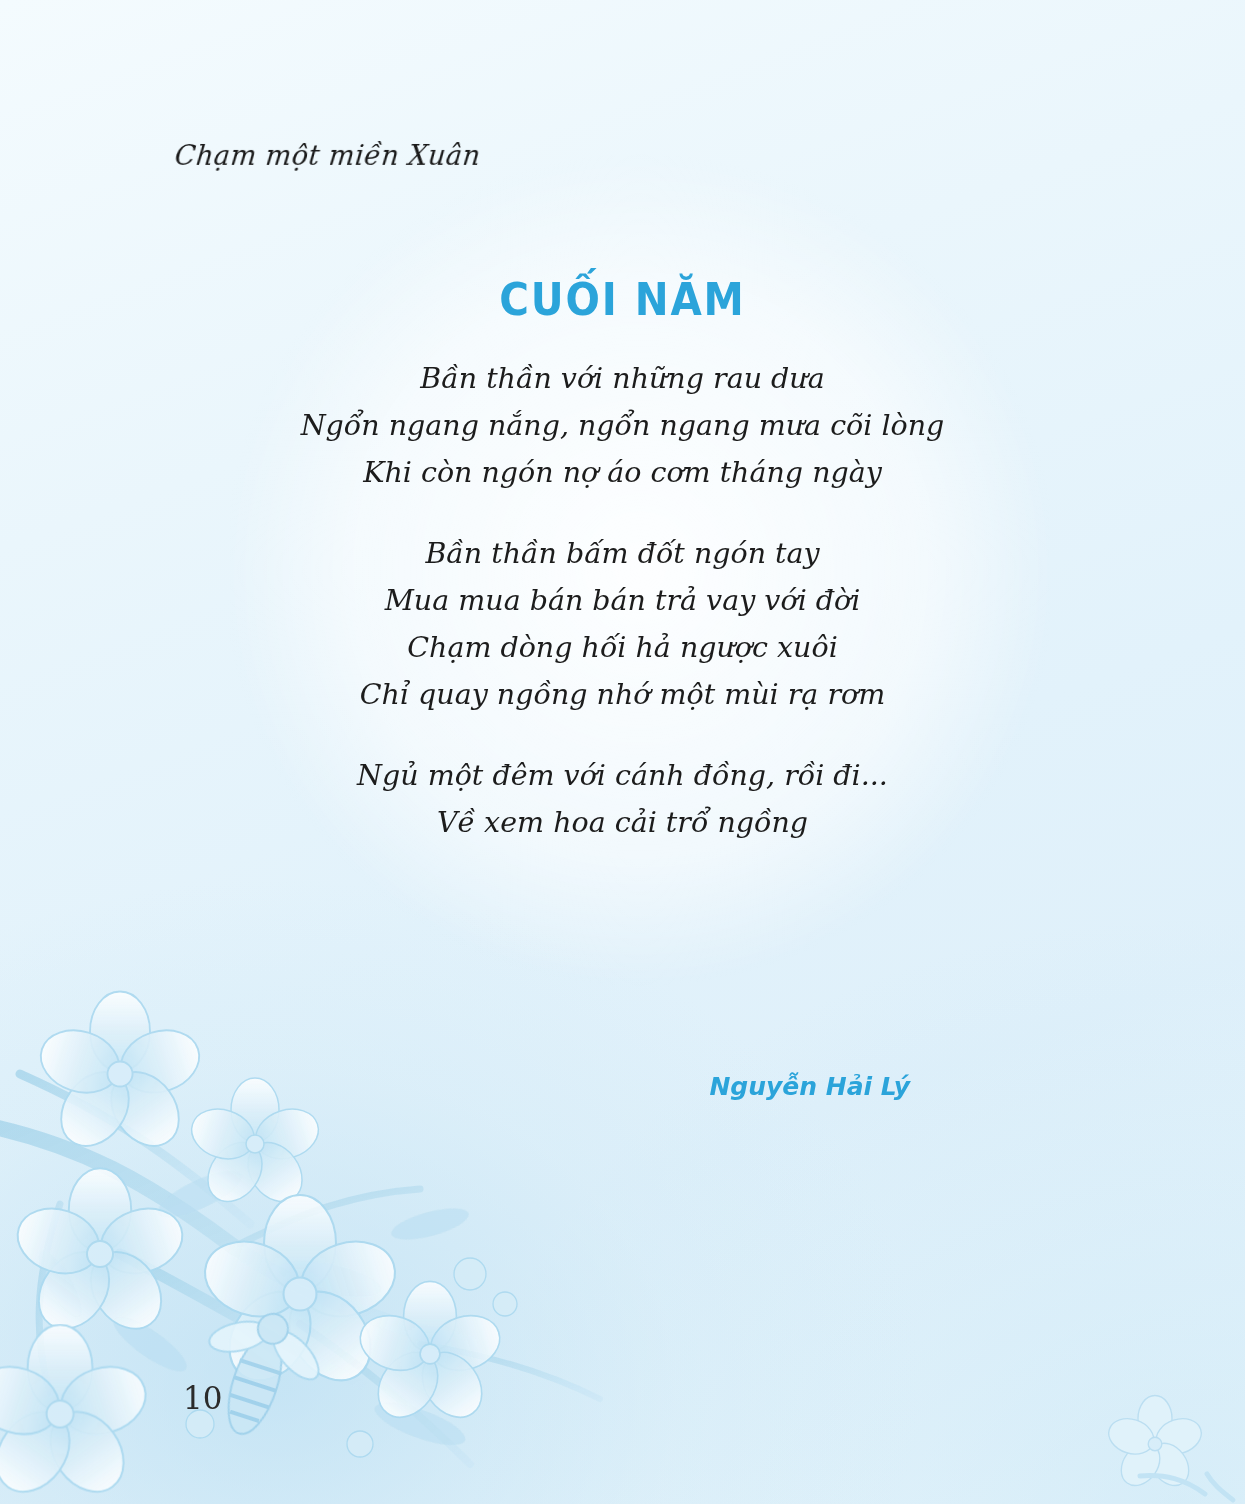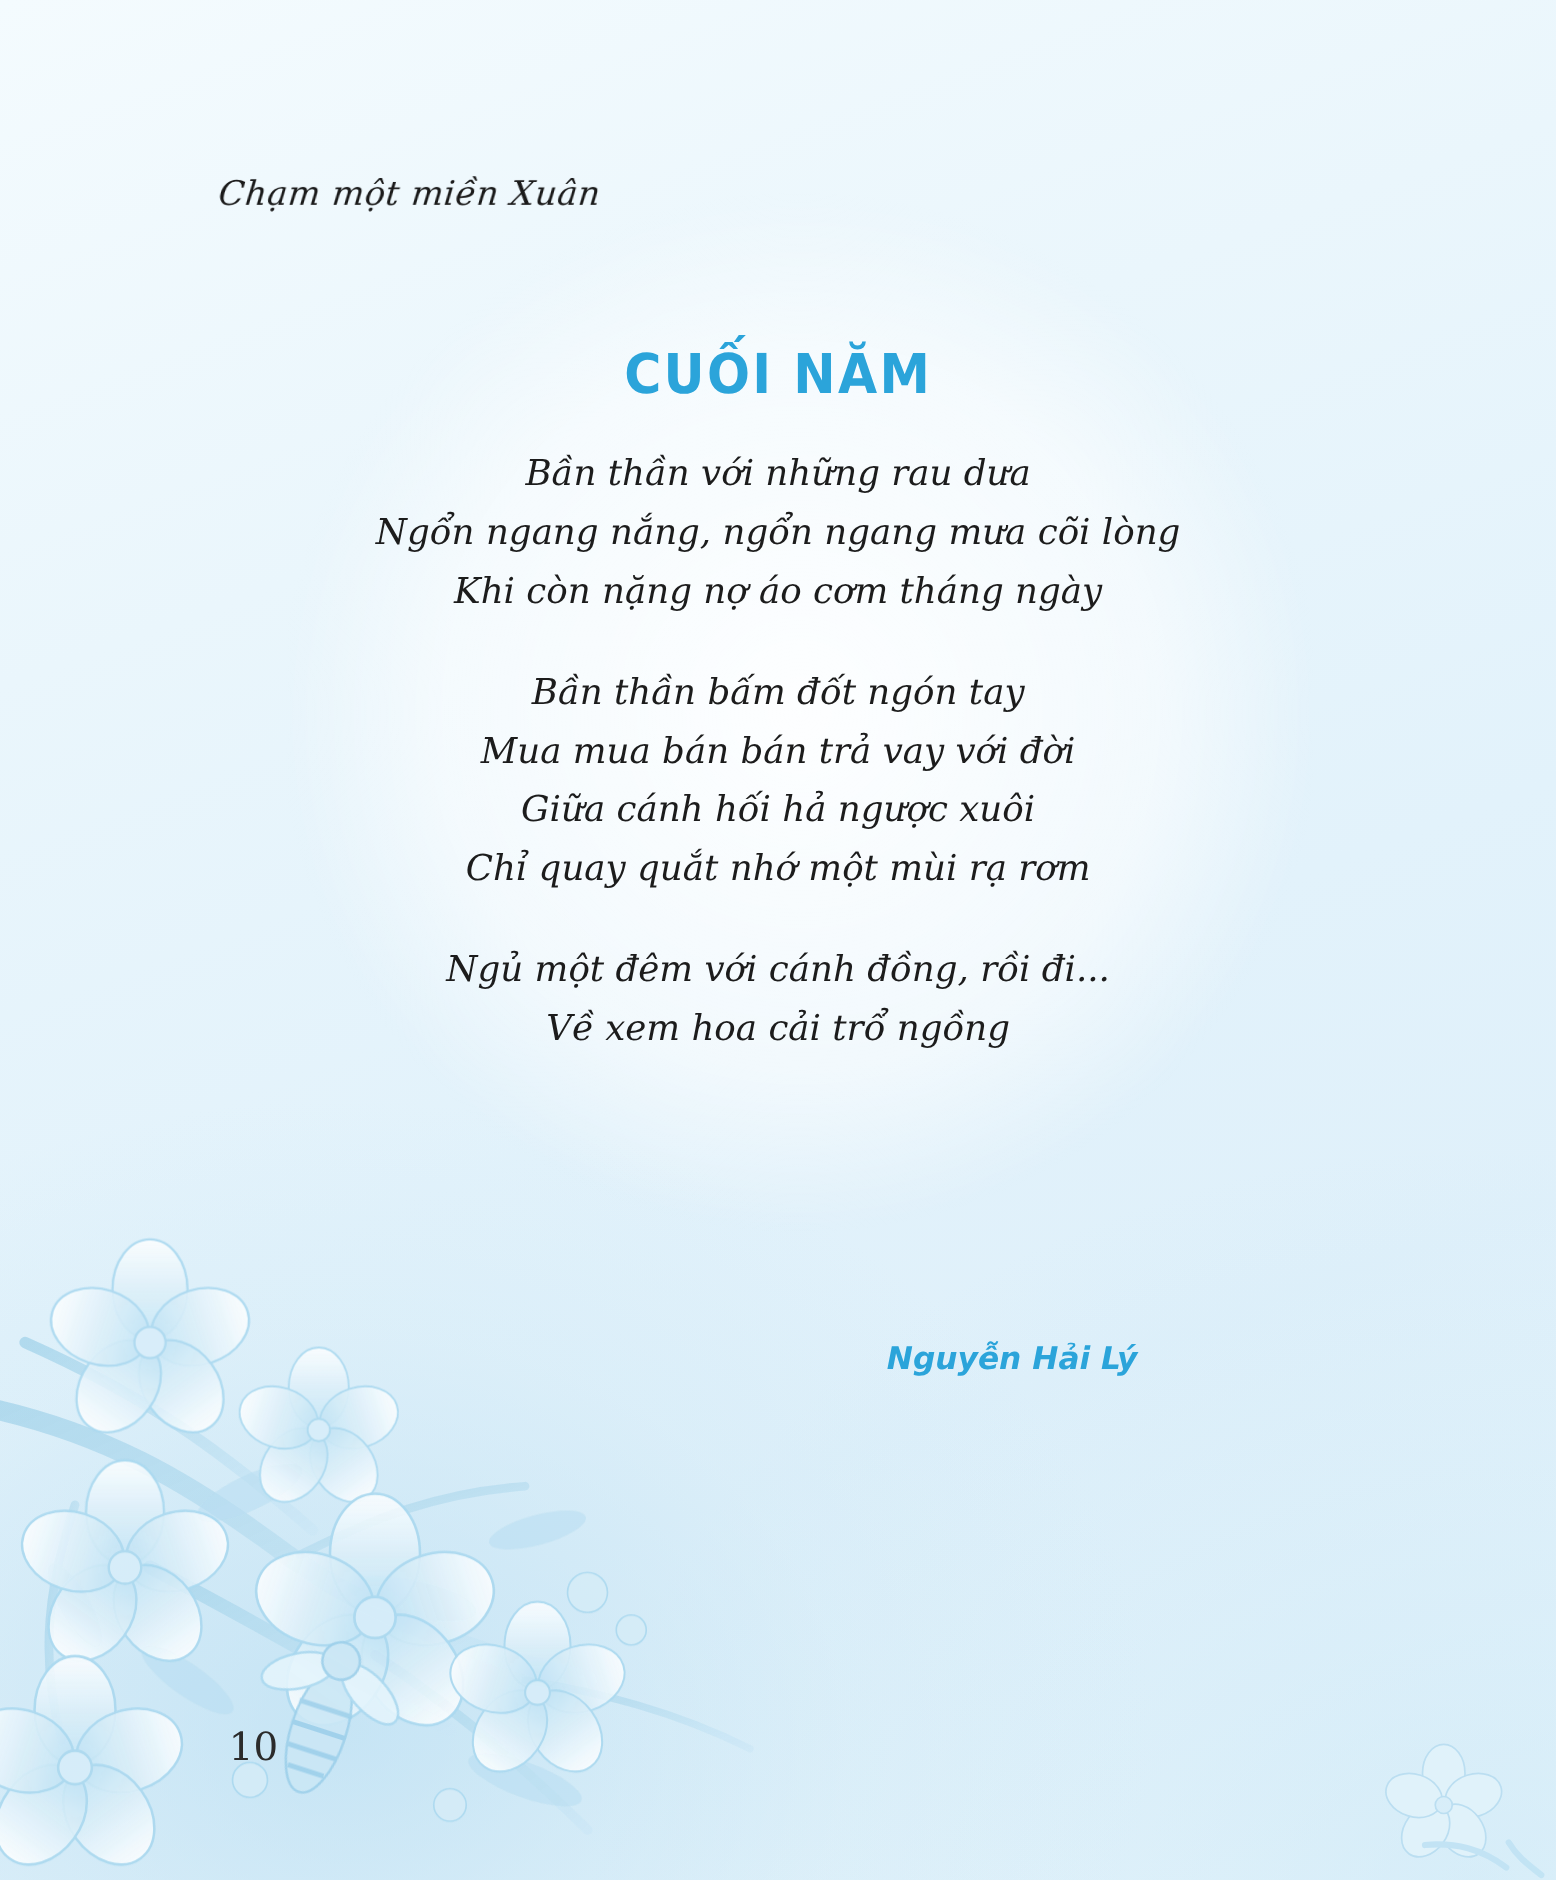--- a/index.html
+++ b/index.html
@@ -271,27 +271,27 @@
 
   <div class="content">
     <div class="running-head">Chạm một miền Xuân</div>
 
     <h1 class="poem-title">CUỐI NĂM</h1>
 
     <div class="poem">
       <div class="stanza">
         <div class="line">Bần thần với những rau dưa</div>
         <div class="line">Ngổn ngang nắng, ngổn ngang mưa cõi lòng</div>
-        <div class="line">Khi còn nặng nợ áo cơm tháng ngày</div>
+        <div class="line">Khi còn ngón nợ áo cơm tháng ngày</div>
       </div>
       <div class="stanza">
         <div class="line">Bần thần bấm đốt ngón tay</div>
         <div class="line">Mua mua bán bán trả vay với đời</div>
-        <div class="line">Giữa cánh hối hả ngược xuôi</div>
-        <div class="line">Chỉ quay quắt nhớ một mùi rạ rơm</div>
+        <div class="line">Chạm dòng hối hả ngược xuôi</div>
+        <div class="line">Chỉ quay ngồng nhớ một mùi rạ rơm</div>
       </div>
       <div class="stanza">
         <div class="line">Ngủ một đêm với cánh đồng, rồi đi...</div>
         <div class="line">Về xem hoa cải trổ ngồng</div>
       </div>
     </div>
 
     <div class="author">Nguyễn Hải Lý</div>
 
     <div class="page-number">10</div>

